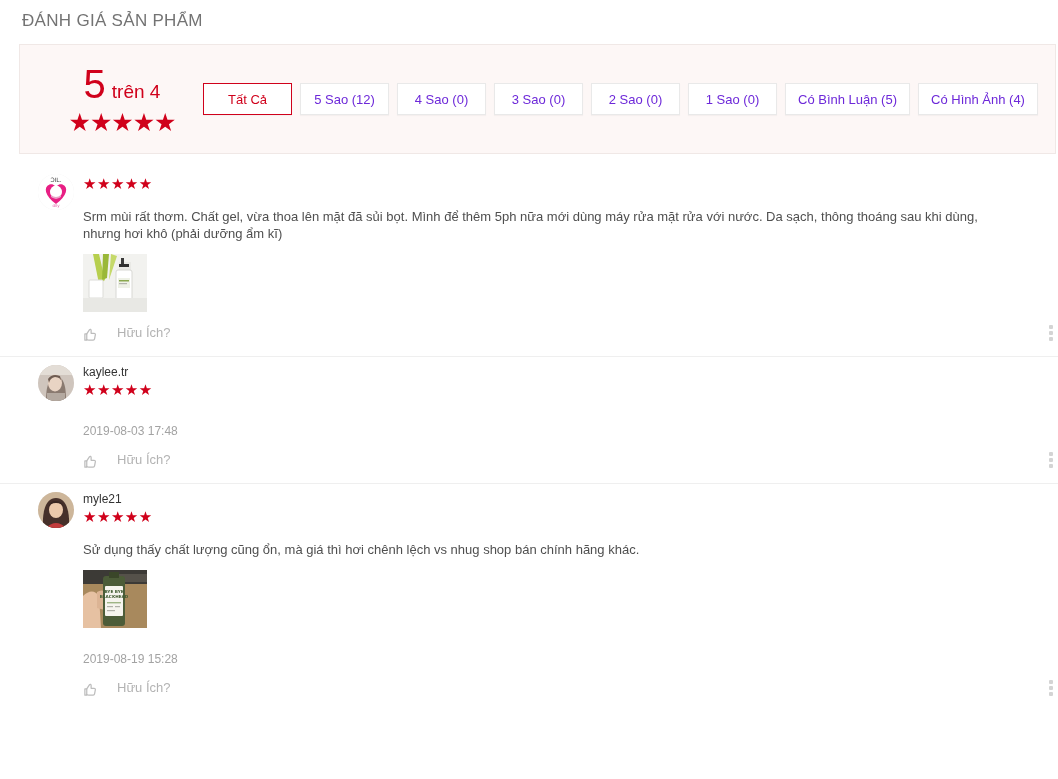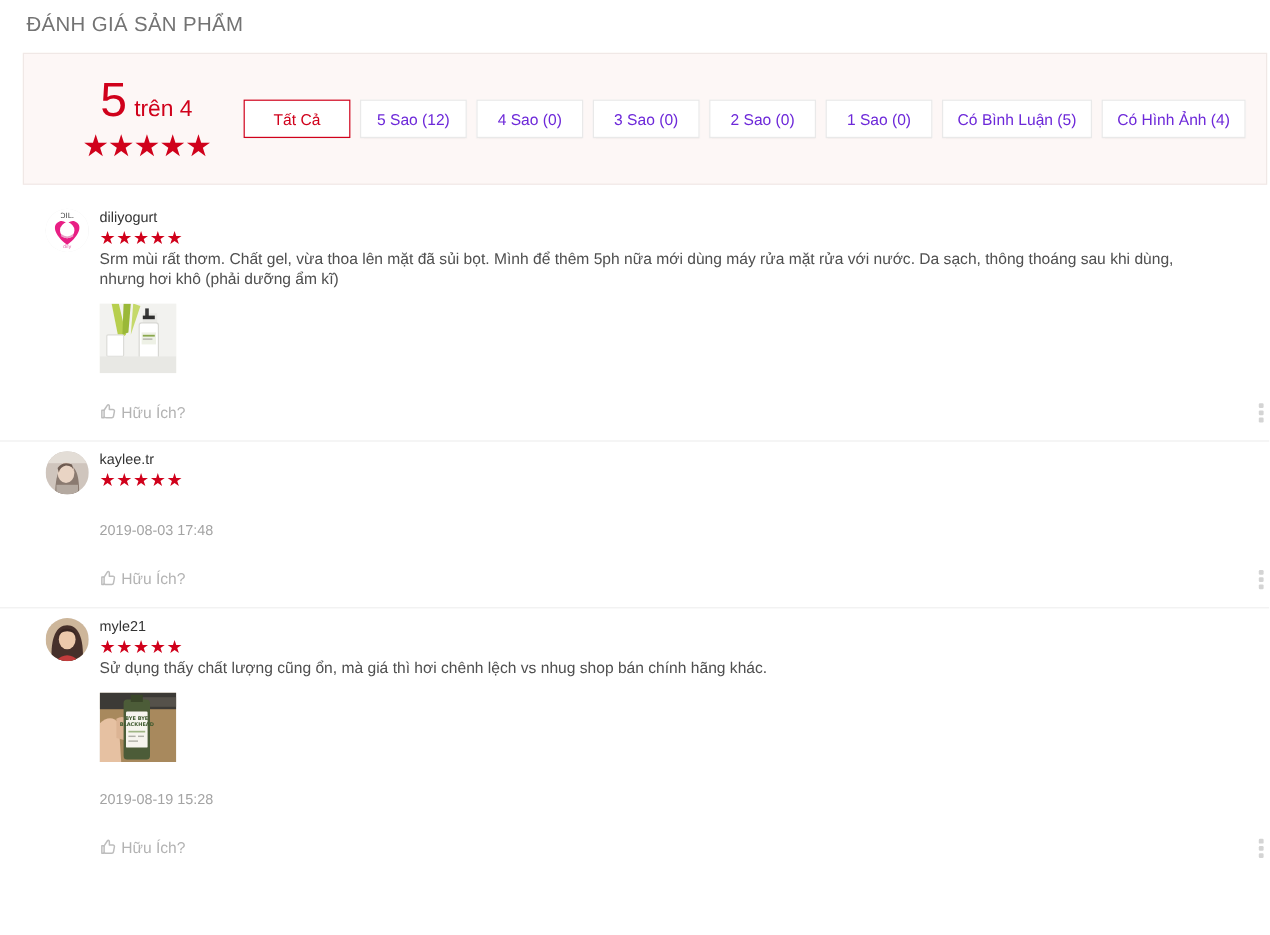--- a/index.html
+++ b/index.html
@@ -32,28 +32,28 @@
   .reviews { margin-top:12px; }
   .review { position:relative; padding:8px 60px 14px 83px; border-bottom:1px solid #efefef; }
   .review:last-child { border-bottom:none; }
   .review-avatar {
     position:absolute; left:38px; top:8px; width:36px; height:36px;
     border-radius:50%; overflow:hidden; background:#eee; cursor:pointer;
   }
   .review-avatar svg { display:block; }
   .review-username { font-size:12px; color:#333; line-height:15px; cursor:pointer; }
   .review-stars { margin-top:2px; font-size:15px; line-height:16px; color:#d0011b; letter-spacing:0.5px; }
-  .review-text { margin-top:0; font-size:13px; color:#4f4f4f; line-height:17px; max-width:958px; }
+  .review-text { margin-top:16px; font-size:13px; color:#4f4f4f; line-height:17px; max-width:958px; }
   .review-photo {
     margin-top:12px; width:64px; height:58px; overflow:hidden;
     background:#f5f5f3; cursor:pointer;
   }
   .review-photo svg { display:block; }
   .review-time { margin-top:24px; font-size:12px; color:#a3a3a3; line-height:15px; }
-  .helpful-row { margin-top:24px; display:flex; align-items:flex-start; gap:3px; cursor:pointer; }
+  .helpful-row { margin-top:12px; display:flex; align-items:flex-end; gap:19px; cursor:pointer; }
   .helpful-label { font-size:13px; color:#b3b3b3; line-height:18px; }
   .thumb-icon { display:flex; }
   .kebab {
     position:absolute; right:2px; bottom:12px;
     display:flex; flex-direction:column; gap:2px; padding:3px; cursor:pointer;
   }
   .kebab i { width:4px; height:4px; background:#d4d4d4; border-radius:1px; display:block; }
 </style>
 </head>
 <body>
@@ -87,21 +87,20 @@
       <div class="review-avatar">
         <svg width="36" height="36" viewBox="0 0 36 36">
           <rect width="36" height="36" fill="#ffffff"></rect>
           <text x="18" y="8" font-size="6" fill="#444" text-anchor="middle" font-family="DejaVu Sans">ƆIL.</text>
           <path d="M18 30 C7 22 5 13 11.5 10.5 C15.5 9 18 13 18 13 C18 13 20.5 9 24.5 10.5 C31 13 29 22 18 30 Z" fill="#e81f84"></path>
           <ellipse cx="18" cy="18" rx="6" ry="6.5" fill="#fff"></ellipse>
           <path d="M13 21 Q18 25 23 21 L23 23 Q18 26 13 23 Z" fill="#e8a0c6"></path>
           <text x="18" y="33" font-size="4" fill="#e060a8" text-anchor="middle" font-family="DejaVu Sans">dily</text>
         </svg>
       </div>
-      <div class="review-username">diliyogurt</div>
       <div class="review-stars">★★★★★</div>
       <div class="review-text">Srm mùi rất thơm. Chất gel, vừa thoa lên mặt đã sủi bọt. Mình để thêm 5ph nữa mới dùng máy rửa mặt rửa với nước. Da sạch, thông thoáng sau khi dùng, nhưng hơi khô (phải dưỡng ẩm kĩ)</div>
       <div class="review-photo" title="white-pump-bottle-with-green-plant">
         <svg width="64" height="58" viewBox="0 0 64 58">
           <rect width="64" height="58" fill="#f2f2ef"></rect>
           <path d="M10 0 L16 0 L22 26 L16 30 Z" fill="#b7cf4e"></path>
           <path d="M20 0 L26 0 L24 24 L19 26 Z" fill="#9ab838"></path>
           <path d="M28 0 L34 2 L26 26 Z" fill="#c5d96a"></path>
           <rect x="6" y="26" width="14" height="18" rx="1" fill="#ffffff" stroke="#dcdcd8"></rect>
           <rect x="36" y="8" width="12" height="10" fill="#e9e9e5"></rect>

